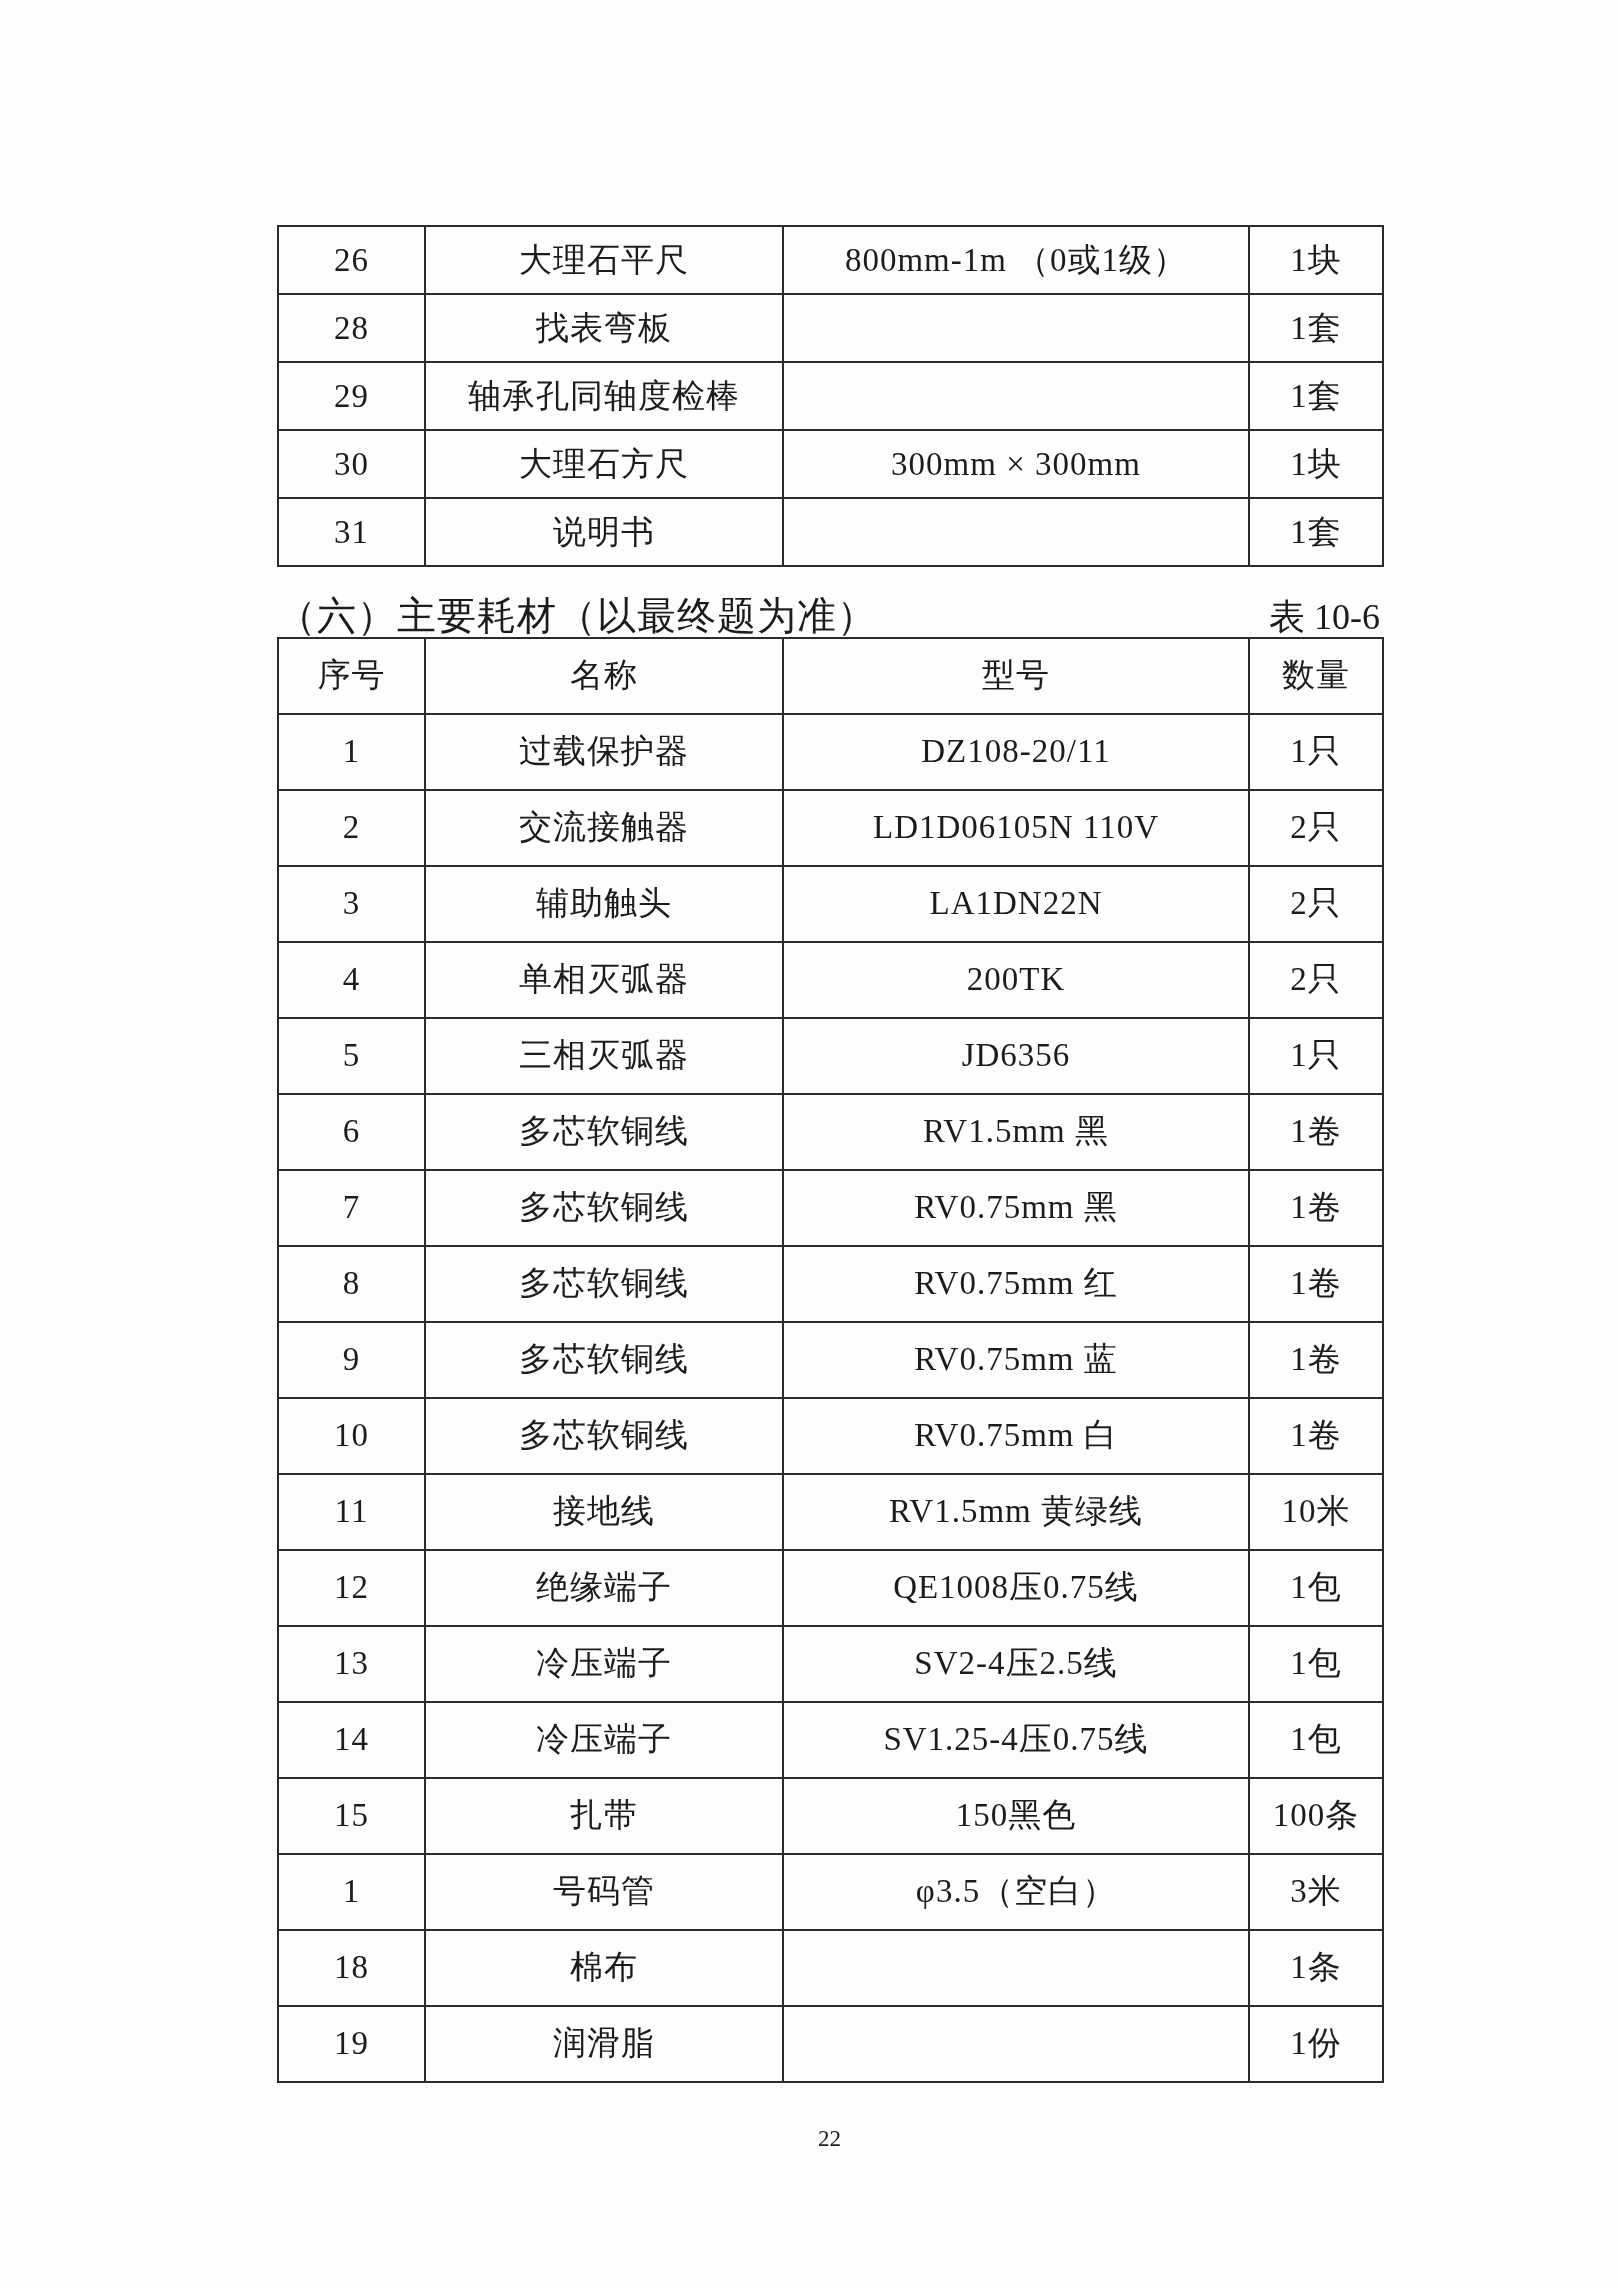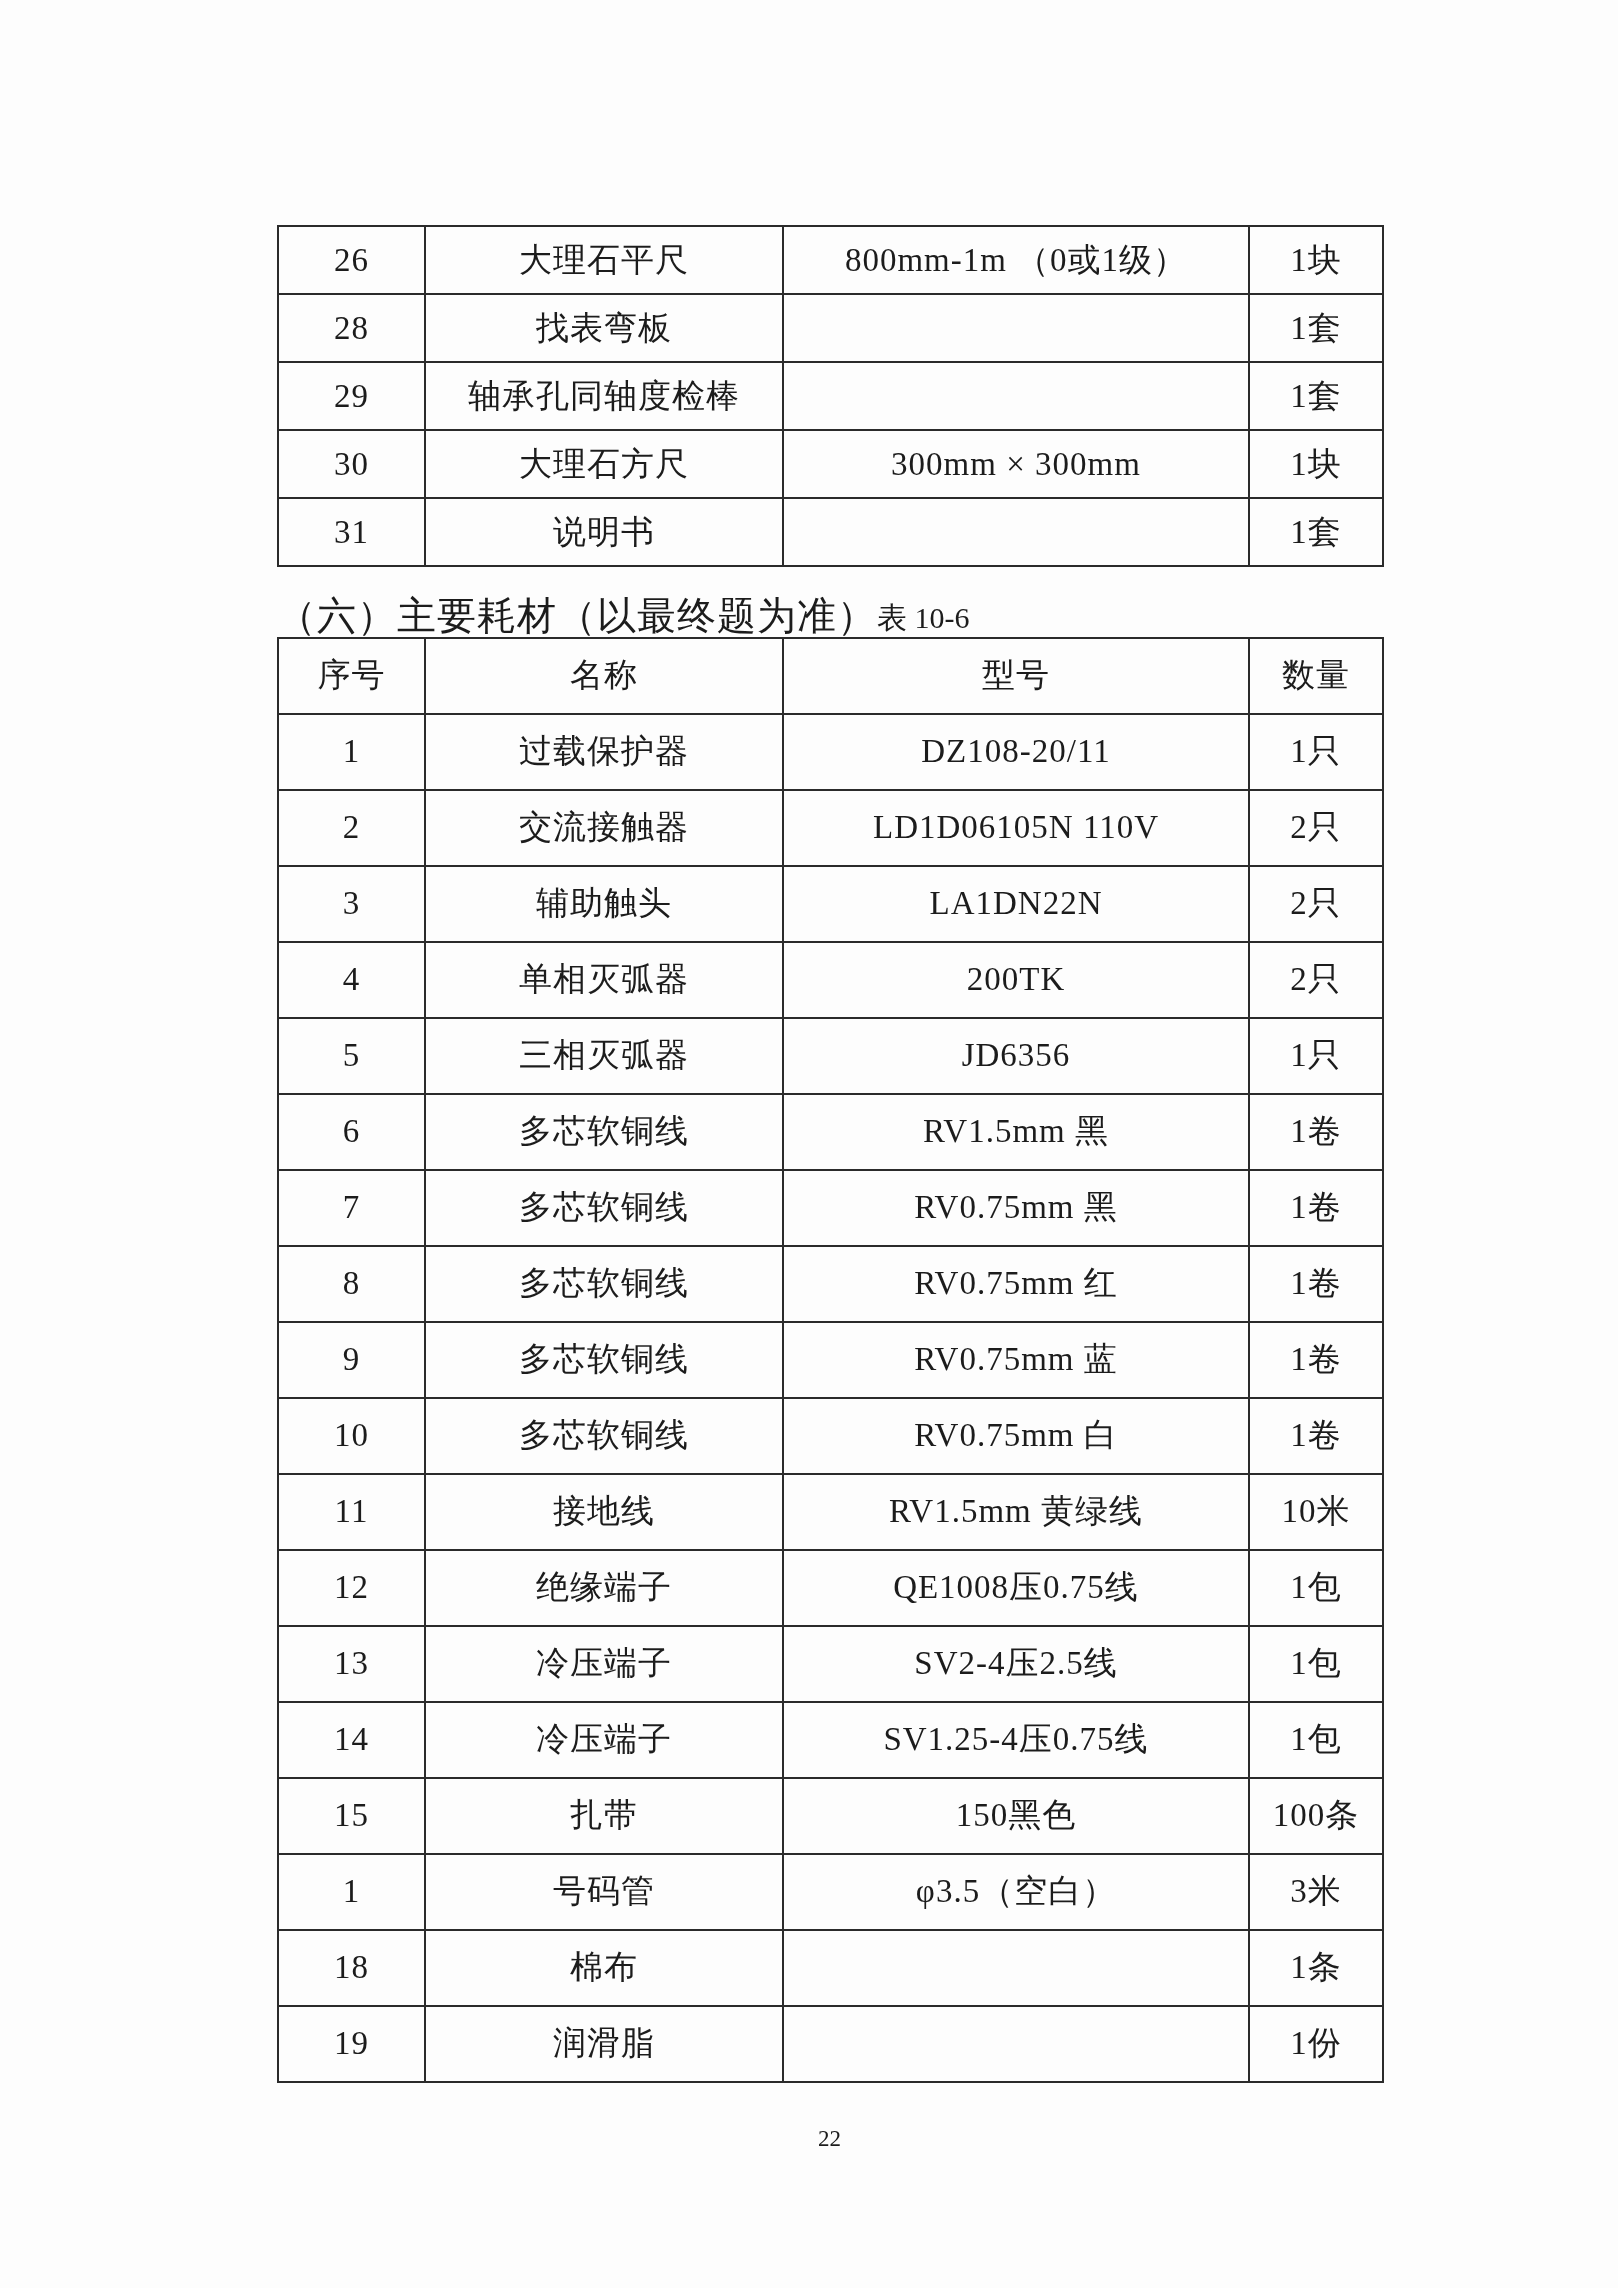--- a/index.html
+++ b/index.html
@@ -37,29 +37,30 @@
     letter-spacing: 1px;
     padding: 0 3.9px;
     overflow: hidden;
   }
   #tools-table tr { height: 68px; }
   #consumables-table tr { height: 76px; }
   .section-line {
     margin-top: 26.5px;
     height: 43px;
     display: flex;
+    justify-content: space-between;
     align-items: flex-end;
   }
   .section-title {
     font-size: 39px;
     letter-spacing: 1px;
     line-height: 43px;
   }
   .table-caption {
-    font-size: 30px;
+    font-size: 36px;
     line-height: 39px;
     padding-right: 2px;
     margin-top: 33px;
   }
   .page-number {
     margin-top: 43px;
     text-align: center;
     font-size: 23px;
   }
 </style>

